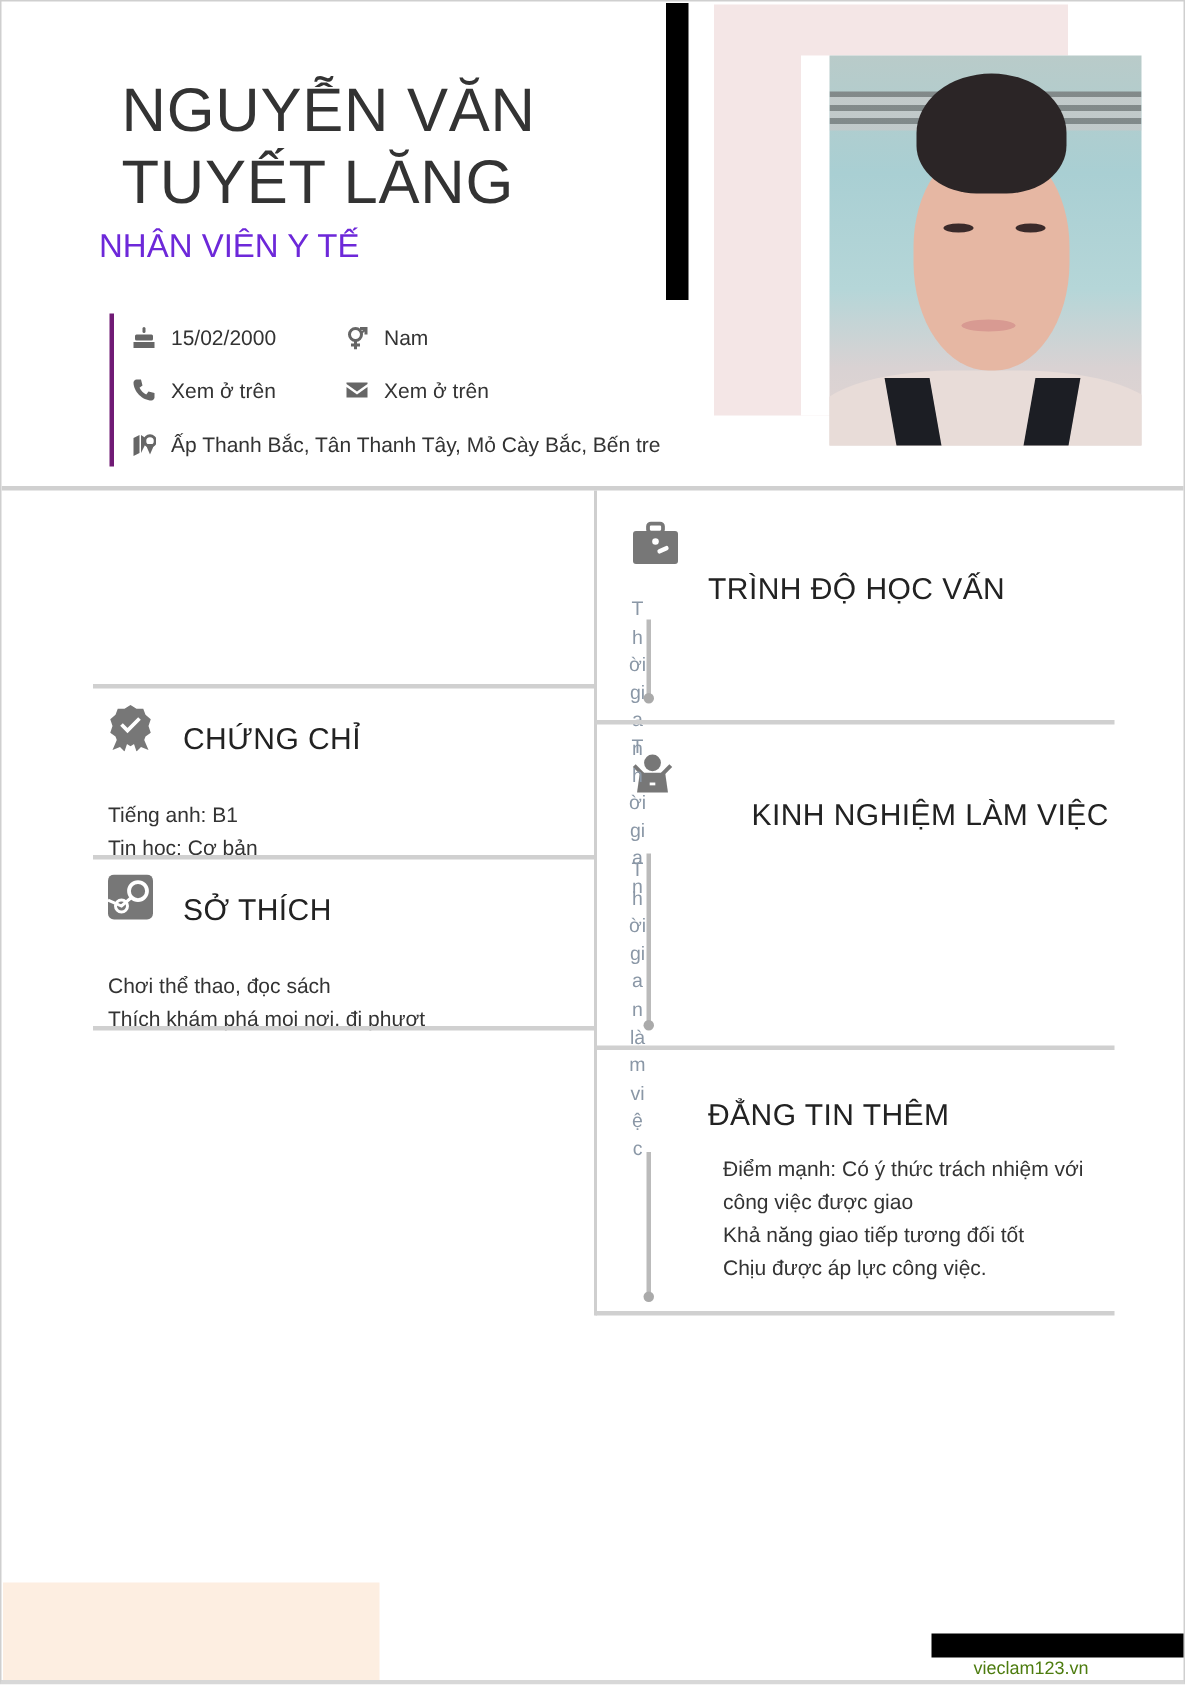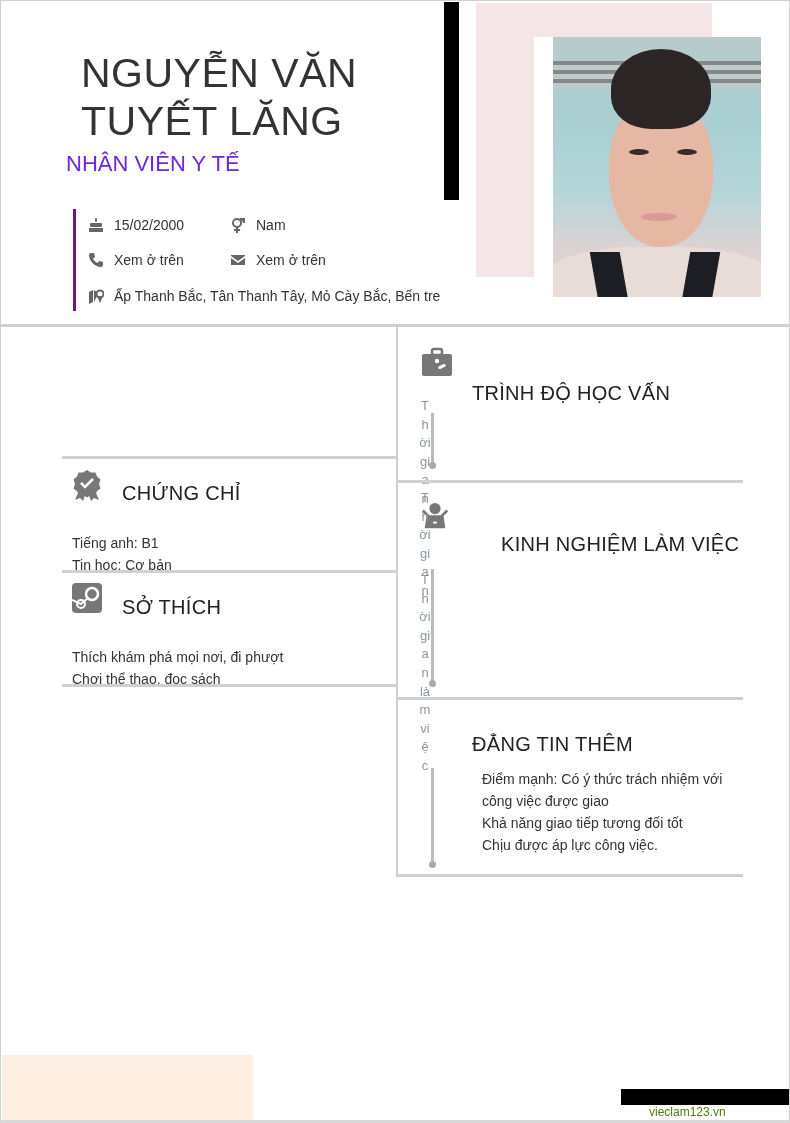--- a/index.html
+++ b/index.html
@@ -155,22 +155,22 @@
   <div class="sec-icon" style="left:71px; top:582px;">
     <svg viewBox="0 0 30 32">
         <rect x="0" y="0" width="30" height="30" rx="4"></rect>
         <circle cx="20" cy="11" r="6" fill="none" stroke="#fff" stroke-width="2.5"></circle>
         <circle cx="9" cy="21" r="4" fill="none" stroke="#fff" stroke-width="2"></circle>
         <path d="M0 17l9 4 7-6" fill="none" stroke="#fff" stroke-width="2"></path>
       </svg>
   </div>
   <div class="sec-title" style="left:121px; top:595px;">SỞ THÍCH</div>
   <div class="sec-text" style="left:71px; top:630px;">
+    <div>Chơi thể thao, đọc sách</div>
     <div>Thích khám phá mọi nơi, đi phượt</div>
-    <div>Chơi thể thao, đọc sách</div>
   </div>
 
   <div class="hline" style="left:61px; top:683px; width:334px;"></div>
 
   <div class="sec-icon" style="left:421px; top:346px;">
     <svg viewBox="0 0 30 32">
         <rect x="10" y="2" width="10" height="6" rx="2" fill="none" stroke="#777" stroke-width="2.5"></rect>
         <rect x="0" y="7" width="30" height="22" rx="2"></rect>
         <circle cx="15" cy="14" r="2.2" fill="#fff"></circle>
         <rect x="16" y="18" width="8" height="3" rx="1.5" fill="#fff" transform="rotate(-25 20 19.5)"></rect>

